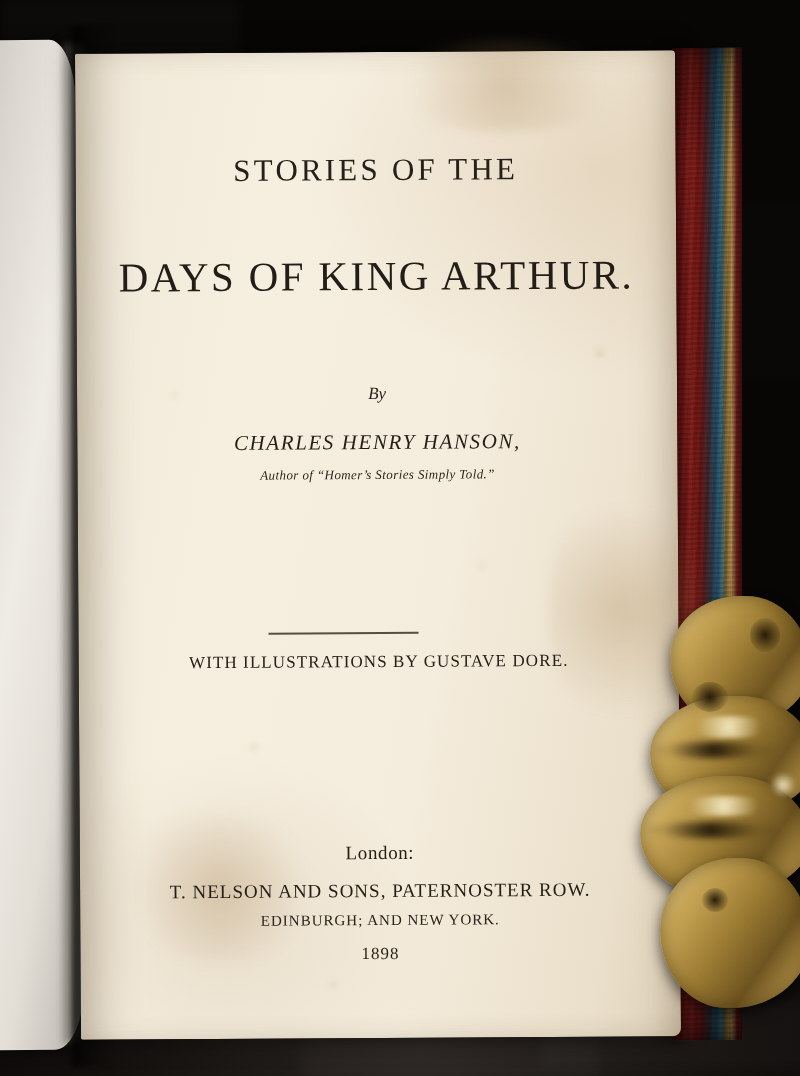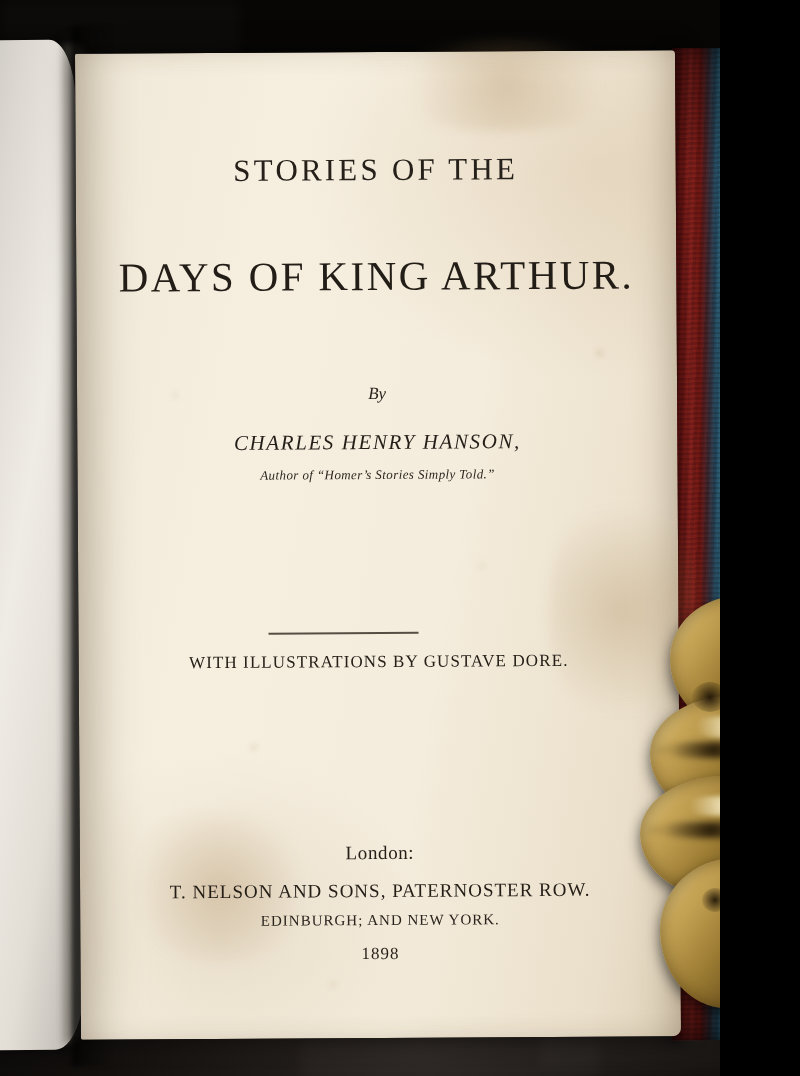--- a/index.html
+++ b/index.html
@@ -9,21 +9,21 @@
   }
   body {
     width: 800px;
     height: 1076px;
     overflow: hidden;
     font-family: "Liberation Serif", serif;
   }
 
   #scene {
     position: relative;
-    width: 720px;
+    width: 800px;
     height: 1076px;
     background:
       radial-gradient(ellipse 600px 420px at 420px 1050px, #2a2522 0%, #120f0d 55%, #070605 100%),
       radial-gradient(ellipse 520px 380px at 120px 60px, #221d1a 0%, #0d0b09 60%, #040303 100%),
       #050404;
     overflow: hidden;
   }
 
   
   .cloth-fold {

